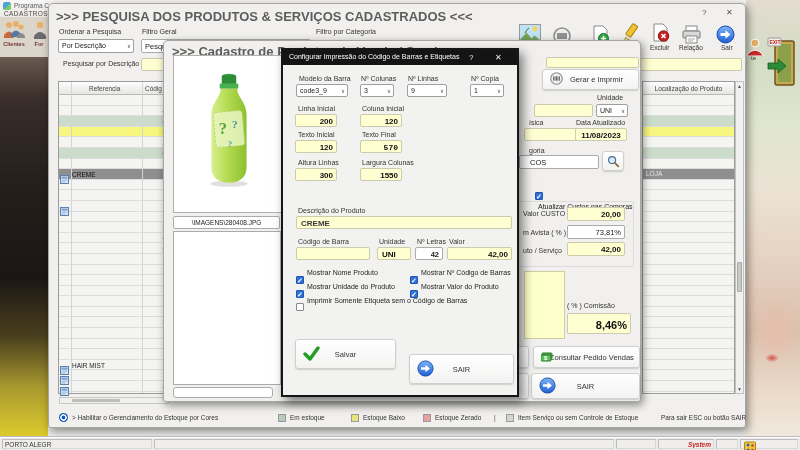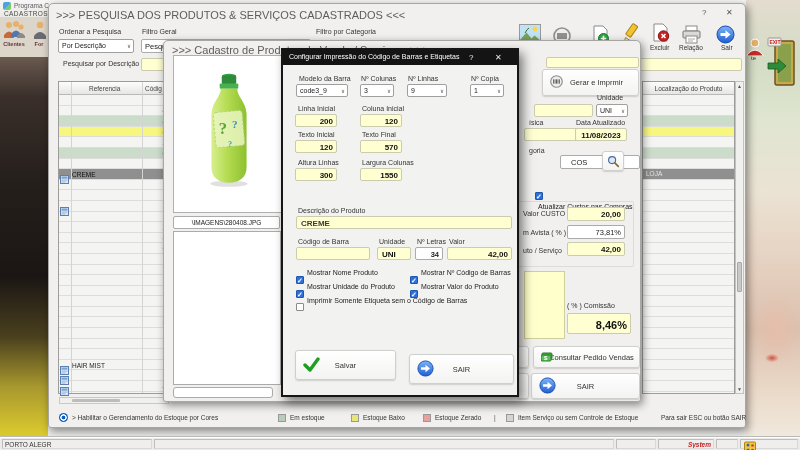--- a/index.html
+++ b/index.html
@@ -25,21 +25,21 @@
       linear-gradient(180deg,#e4dcd0 0,#d3dcc4 60px,#dfe5d0 120px,#ebe3d4 190px,#e6d2c2 260px,#dcc0ae 330px,#ead9c8 390px,#f0e9dd 437px); }
   .statusbar { left:0; top:437px; width:800px; height:13px; background:#ecebe9; border-top:1px solid #fff;
                box-shadow:0 -1px 0 #b9b9b9; }
   .sb-cell { top:439px; height:10px; border:1px solid #d8d8d6; border-top-color:#bdbdbb; border-left-color:#bdbdbb;
              font-size:6.5px; color:#333; padding:1px 2px 0 2px; background:#efeeec; overflow:hidden; white-space:nowrap; }
   .sb-brand { color:#c22525; font-style:italic; font-weight:bold; text-align:right; }
 
   
   .window { background:#f1f0ee; border:1px solid #a6a6a4; border-radius:5px 5px 3px 3px;
             box-shadow:2px 3px 8px rgba(0,0,0,.45); }
-  .win-title { font-size:11px; color:#5d5d5d; white-space:nowrap; }
+  .win-title { font-size:13px; color:#5d5d5d; white-space:nowrap;font-weight:bold; }
   .lbl { font-size:7px; color:#333; white-space:nowrap; }
   .yf  { background:#ffffd2; border:1px solid #cbcbae; border-radius:2px; font-size:8px; font-weight:bold;
          color:#111; text-align:right; padding:2px 3px 0 0; overflow:hidden; white-space:nowrap; }
   .wf  { background:#fff; border:1px solid #ababab; border-radius:2px; font-size:7.5px; color:#222;
          padding:2px 3px 0 3px; overflow:hidden; white-space:nowrap; }
   .dd  { background:#fff; border:1px solid #9f9f9f; border-radius:2px; font-size:7px; color:#222;
          padding:2px 2px 0 3px; overflow:hidden; white-space:nowrap; }
   .dd .chev { float:right; font-size:5.5px; color:#555; margin-top:1px; }
   .btn { background:linear-gradient(#ffffff,#f3f3f2); border:1px solid #cfcfcd; border-radius:3px;
          box-shadow:0 1px 1.5px rgba(0,0,0,.15); display:flex; align-items:center; justify-content:center;
@@ -454,21 +454,21 @@
       <text x="33" y="54" font-size="11" font-weight="bold" fill="#3f8fae" font-family="serif">?</text>
       <text x="29" y="72" font-size="8" font-weight="bold" fill="#3aa3c2" font-family="serif">?</text>
     </svg>
   </div>
   <div class="abs wf" style="left:9px;top:175px;width:107px;height:13px;font-size:6.5px;text-align:center;">\IMAGENS\280408.JPG</div>
   <div class="abs" style="left:118px;top:175px;width:9px;height:13px;background:linear-gradient(#fff,#e4e4e2);border:1px solid #aaa;border-radius:2px;"></div>
   <div class="abs" style="left:9px;top:190px;width:108px;height:154px;background:#fff;border:1px solid #ababab;"></div>
   <div class="abs wf" style="left:9px;top:346px;width:100px;height:11px;border-radius:3px;"></div>
 
   <div class="abs yf" style="left:382px;top:16px;width:93px;height:11px;"></div>
-  <div class="abs btn" style="left:378px;top:28px;width:97px;height:27px;">
+  <div class="abs btn" style="left:378px;top:28px;width:97px;height:21px;">
     <span class="bic">
       <svg width="13" height="13" viewBox="0 0 18 18">
         <circle cx="9" cy="9" r="8" fill="#ededeb" stroke="#8f8f8d" stroke-width="1.6"></circle>
         <rect x="4" y="6" width="10" height="6" fill="#fff"></rect>
         <g stroke="#222">
             <line x1="5" y1="6" x2="5" y2="12"></line>
             <line x1="7" y1="6" x2="7" y2="12"></line>
             <line x1="9" y1="6" x2="9" y2="12"></line>
             <line x1="11" y1="6" x2="11" y2="12"></line>
             <line x1="13" y1="6" x2="13" y2="12"></line>
@@ -484,21 +484,21 @@
     <span>UNI</span>
     <span class="chev">∨</span>
   </div>
 
   <div class="abs lbl" style="left:365px;top:78px;">ísica</div>
   <div class="abs yf" style="left:360px;top:87px;width:69px;height:13px;"></div>
   <div class="abs lbl" style="left:412px;top:78px;">Data Atualizado</div>
   <div class="abs yf" style="left:411px;top:87px;width:52px;height:13px;text-align:center;padding:2px 0 0 0;">11/08/2023</div>
 
   <div class="abs lbl" style="left:365px;top:106px;">goria</div>
-  <div class="abs wf" style="left:355px;top:114px;width:80px;height:14px;padding-left:10px;margin-left:41px;">COS</div>
+  <div class="abs wf" style="left:355px;top:114px;width:80px;height:14px;padding-left:10px;">COS</div>
   <div class="abs btn" style="left:438px;top:110px;width:22px;height:20px;">
     <svg width="13" height="13" viewBox="0 0 14 14">
       <circle cx="5.5" cy="5.5" r="3.8" fill="#dce9f8" stroke="#4a6a9a" stroke-width="1.2"></circle>
       <line x1="8.4" y1="8.4" x2="12.2" y2="12.2" stroke="#8a6a3a" stroke-width="1.8" stroke-linecap="round"></line>
     </svg>
   </div>
 
   <div class="abs" style="left:371px;top:144px;">
     <span class="cb">✓</span><span class="cb-lbl">Atualizar Custos nas Compras</span>
   </div>
@@ -568,47 +568,47 @@
     <span>1</span><span class="chev">∨</span>
   </div>
 
   <div class="abs lbl" style="left:15px;top:55px;">Linha Inicial</div>
   <div class="abs yf" style="left:12px;top:64px;width:42px;height:13px;">200</div>
   <div class="abs lbl" style="left:79px;top:55px;">Coluna Inicial</div>
   <div class="abs yf" style="left:77px;top:64px;width:42px;height:13px;">120</div>
   <div class="abs lbl" style="left:15px;top:81px;">Texto Inicial</div>
   <div class="abs yf" style="left:12px;top:90px;width:42px;height:13px;">120</div>
   <div class="abs lbl" style="left:79px;top:81px;">Texto Final</div>
-  <div class="abs yf" style="left:77px;top:90px;width:42px;height:13px;">570</div>
+  <div class="abs yf" style="left:77px;top:90px;width:42px;height:13px;font-family:Liberation Mono, monospace;">570</div>
   <div class="abs lbl" style="left:15px;top:109px;">Altura Linhas</div>
   <div class="abs yf" style="left:12px;top:118px;width:42px;height:13px;">300</div>
   <div class="abs lbl" style="left:79px;top:109px;">Largura Colunas</div>
   <div class="abs yf" style="left:77px;top:118px;width:42px;height:13px;">1550</div>
 
   <div class="abs lbl" style="left:15px;top:157px;">Descrição do Produto</div>
   <div class="abs yf" style="left:13px;top:166px;width:216px;height:13px;text-align:left;padding-left:4px;font-weight:600;color:#3a3a3a;">CREME</div>
 
   <div class="abs lbl" style="left:15px;top:188px;">Código de Barra</div>
   <div class="abs yf" style="left:13px;top:197px;width:74px;height:13px;"></div>
   <div class="abs lbl" style="left:96px;top:188px;">Unidade</div>
   <div class="abs yf" style="left:94px;top:197px;width:34px;height:13px;text-align:left;padding-left:4px;">UNI</div>
   <div class="abs lbl" style="left:134px;top:188px;">Nº Letras</div>
-  <div class="abs wf" style="left:132px;top:197px;width:28px;height:13px;text-align:right;font-weight:bold;">34</div>
+  <div class="abs wf" style="left:132px;top:197px;width:28px;height:13px;text-align:right;font-weight:bold;">42</div>
   <div class="abs lbl" style="left:166px;top:188px;">Valor</div>
   <div class="abs yf" style="left:164px;top:197px;width:65px;height:13px;">42,00</div>
 
   <div id="dlg-checks">
       <div class="abs" style="left: 13px; top: 219px;"><span class="cb">✓</span><span class="cb-lbl">Mostrar Nome Produto</span></div>
       <div class="abs" style="left: 127px; top: 219px;"><span class="cb">✓</span><span class="cb-lbl">Mostrar Nº Código de Barras</span></div>
       <div class="abs" style="left: 13px; top: 233px;"><span class="cb">✓</span><span class="cb-lbl">Mostrar Unidade do Produto</span></div>
       <div class="abs" style="left: 127px; top: 233px;"><span class="cb">✓</span><span class="cb-lbl">Mostrar Valor do Produto</span></div>
       <div class="abs" style="left: 13px; top: 247px;"><span class="cb off"></span><span class="cb-lbl">Imprimir Somente Etiqueta sem o Código de Barras</span></div>
     </div>
 
-  <div class="abs btn" style="left:12px;top:300px;width:101px;height:30px;">
+  <div class="abs btn" style="left:12px;top:289px;width:101px;height:30px;">
     <span class="bic">
       <svg width="17" height="15" viewBox="0 0 17 15">
         <path d="M2 8 l5 5 L15 2" fill="none" stroke="#1f9e1f" stroke-width="3.4" stroke-linecap="round" stroke-linejoin="round"></path>
       </svg>
     </span>
     <span>Salvar</span>
   </div>
   <div class="abs btn" style="left:126px;top:304px;width:105px;height:30px;">
     <span class="bic">
       <svg width="17" height="17" viewBox="0 0 19 19">

